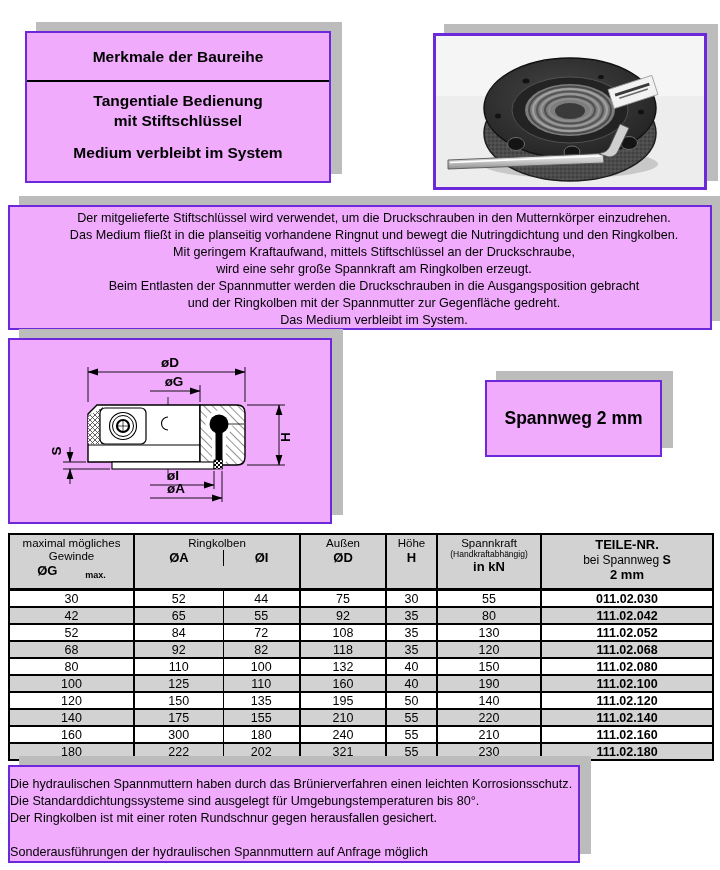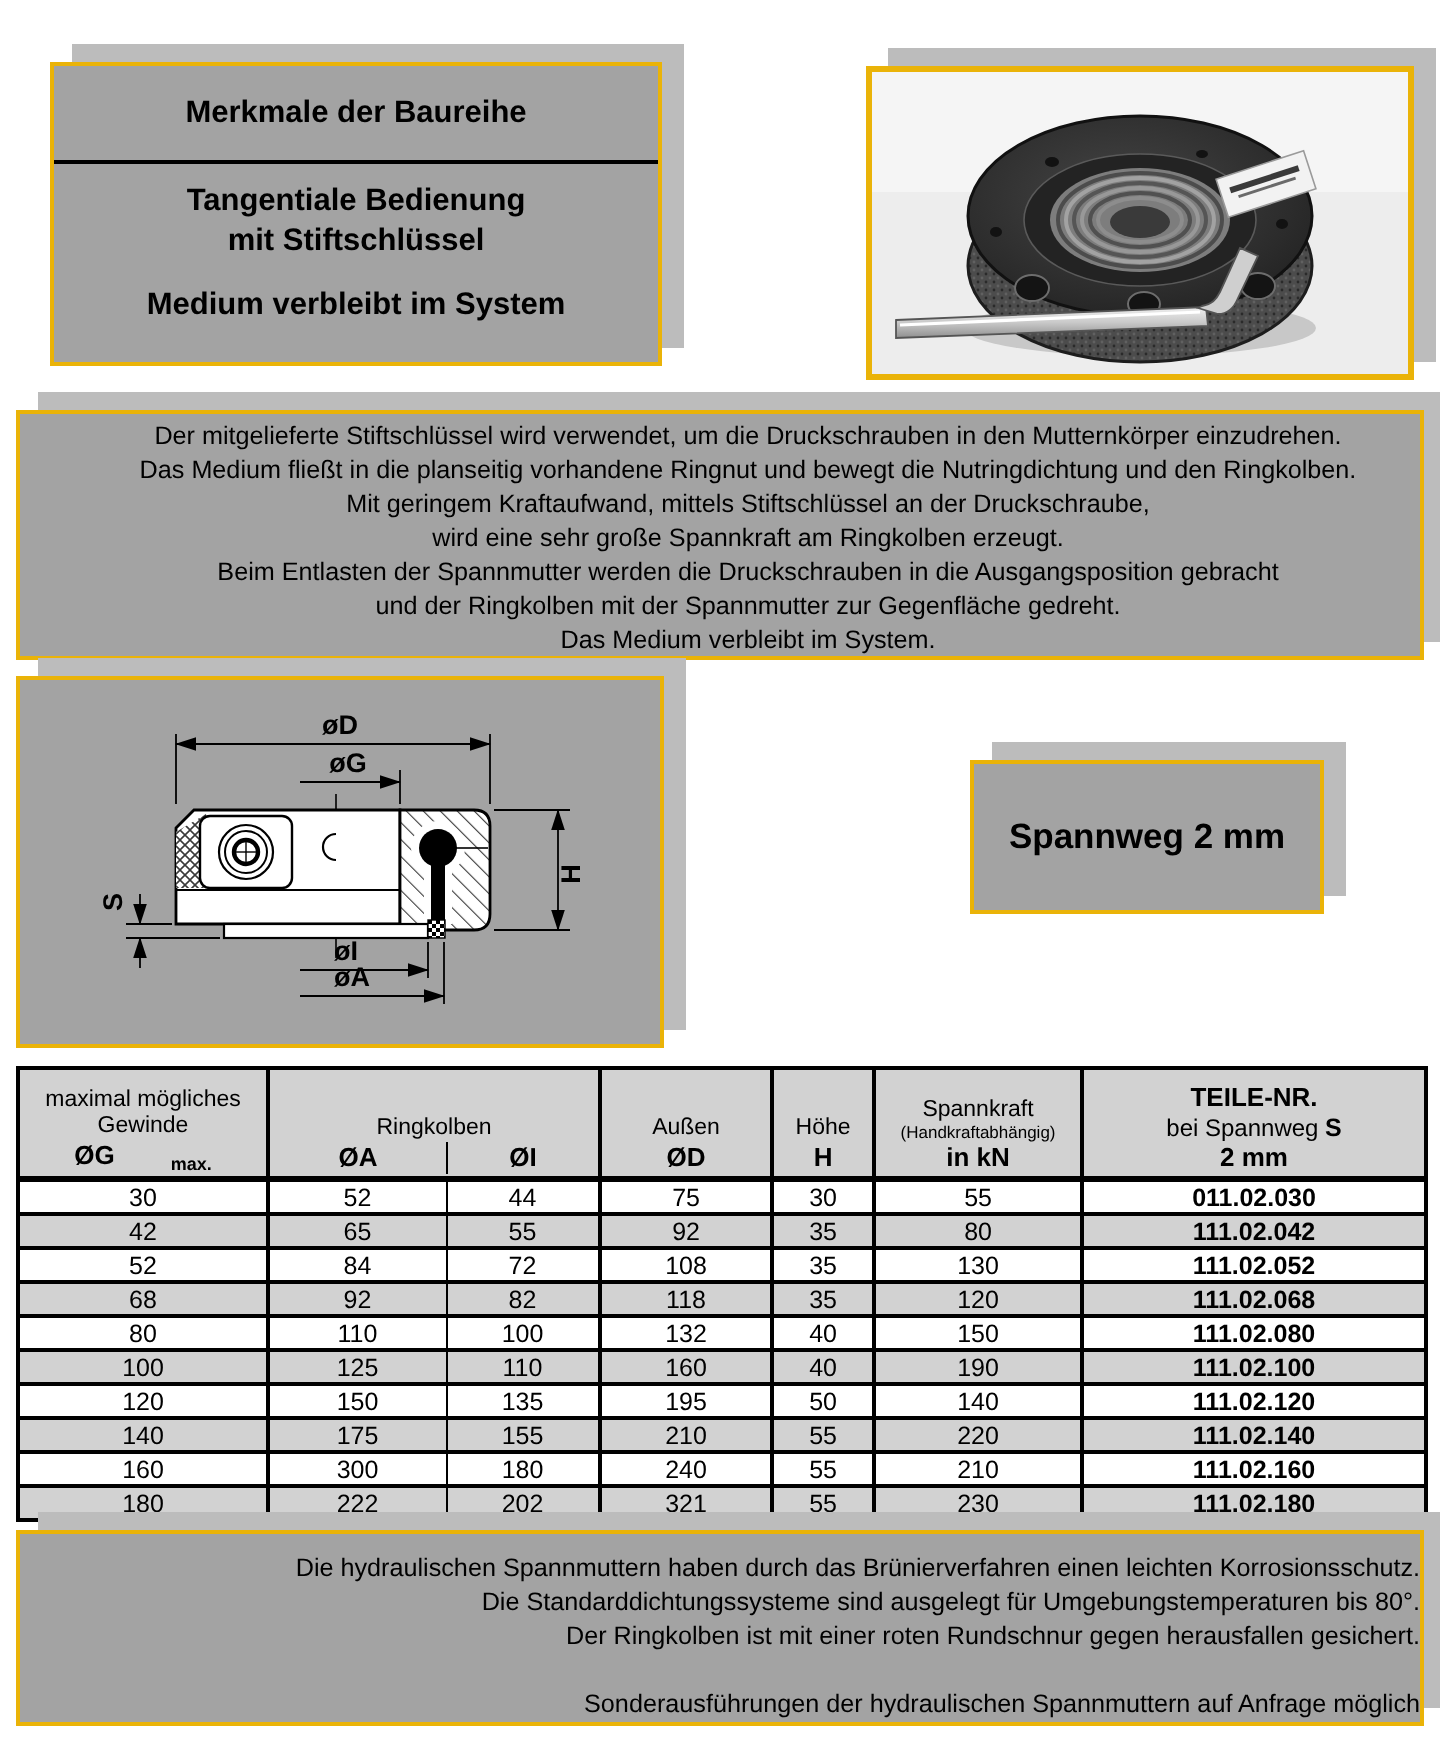--- a/index.html
+++ b/index.html
@@ -1,18 +1,18 @@
 <!DOCTYPE html>
 <html><head>
 <meta charset="utf-8">
 <style>
   html,body{margin:0;padding:0;background:#fff;}
   #page{position:relative;width:720px;height:870px;background:#fff;overflow:hidden;
         font-family:"Liberation Sans","DejaVu Sans",sans-serif;color:#000;}
-  .shadowbox{position:absolute;background:#a3a3a3;border:2px solid #eab308;
+  .shadowbox{position:absolute;background:#f0abfc;border:2px solid #6d28d9;
              box-shadow:11px -9px 0 0 #bcbcbc;box-sizing:border-box;}
 
   
   #features{left:25px;top:31px;width:306px;height:152px;text-align:center;}
   #features .title{height:47px;line-height:47px;font-weight:bold;font-size:15.5px;border-bottom:2px solid #000;}
   #features .body{padding-top:9px;font-weight:bold;font-size:15.5px;line-height:20px;text-align:center;}
   #features .gap{height:12px;}
 
   
   #photobox{left:433px;top:33px;width:274px;height:157px;border-width:3px;}
@@ -32,39 +32,39 @@
   #spannweg .lbl{font-weight:bold;font-size:17.5px;}
 
   
   #tablewrap{position:absolute;left:8px;top:533px;width:704px;}
   table{border-collapse:collapse;table-layout:fixed;width:704px;border:2px solid #000;}
   col.c1{width:125px}col.c2{width:89px}col.c3{width:77px}col.c4{width:86px}
   col.c5{width:51px}col.c6{width:104px}col.c7{width:172px}
   th{border-left:2px solid #000;background:#d2d2d2;border-bottom:3px solid #000;
      padding:0;font-weight:normal;vertical-align:top;}
   th:first-child{border-left:none;}
-  .hd{display:flex;flex-direction:column;justify-content:flex-end;height:50px;padding:2px 0 1px 0;}
+  .hd{display:flex;flex-direction:column;justify-content:flex-start;height:50px;padding:2px 0 1px 0;}
   .hdr-top{font-size:11.5px;line-height:13px;}
   .hdr-sym{font-size:13px;font-weight:bold;line-height:16px;}
   .sub{font-size:9px;font-weight:bold;position:relative;top:3px;padding-left:28px;}
   .note{font-size:8.5px;line-height:9px;}
   .split{display:flex;align-items:flex-end;}
   .split .a{width:88px;border-right:1px solid #000;}
   .split .b{flex:1;}
   .beispannweg{font-size:12px;line-height:14px;}
   .beispannweg b{font-size:12.5px;}
   td{border-left:2px solid #000;border-top:2px solid #000;text-align:center;
      font-size:12.5px;height:15px;padding:0;}
   td:first-child{border-left:none;}
   td.thin{border-left-width:1px;}
   tbody tr:nth-child(even){background:#d2d2d2;}
   td.partnr{font-weight:bold;}
 
   
-  #footerbox{left:8px;top:765px;width:704px;height:98px;text-align:right;}
+  #footerbox{left:8px;top:765px;width:572px;height:98px;text-align:left;}
   #footerbox .inner{padding-top:9px;}
   #footerbox .ln{font-size:12.6px;line-height:17px;}
   #footerbox .gap{height:17px;}
 </style>
 </head>
 <body>
 
 <div id="page">
 
   <div id="features" class="shadowbox">

